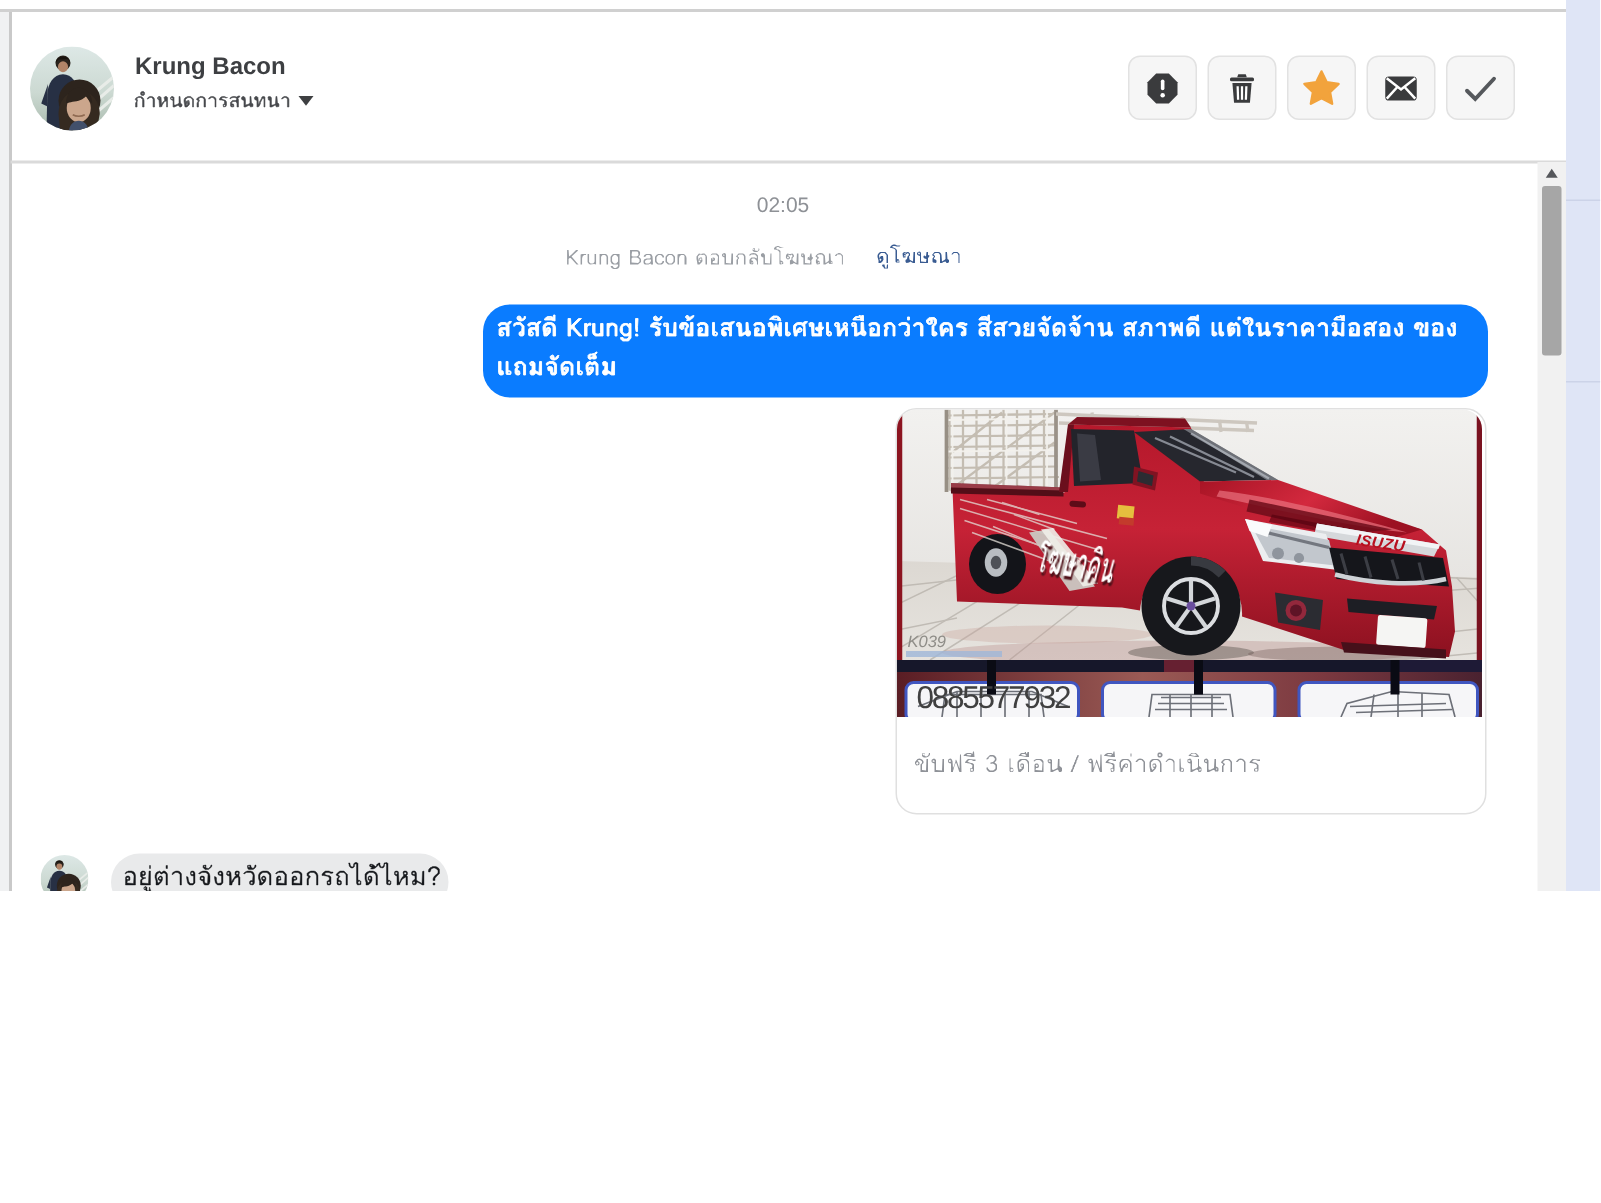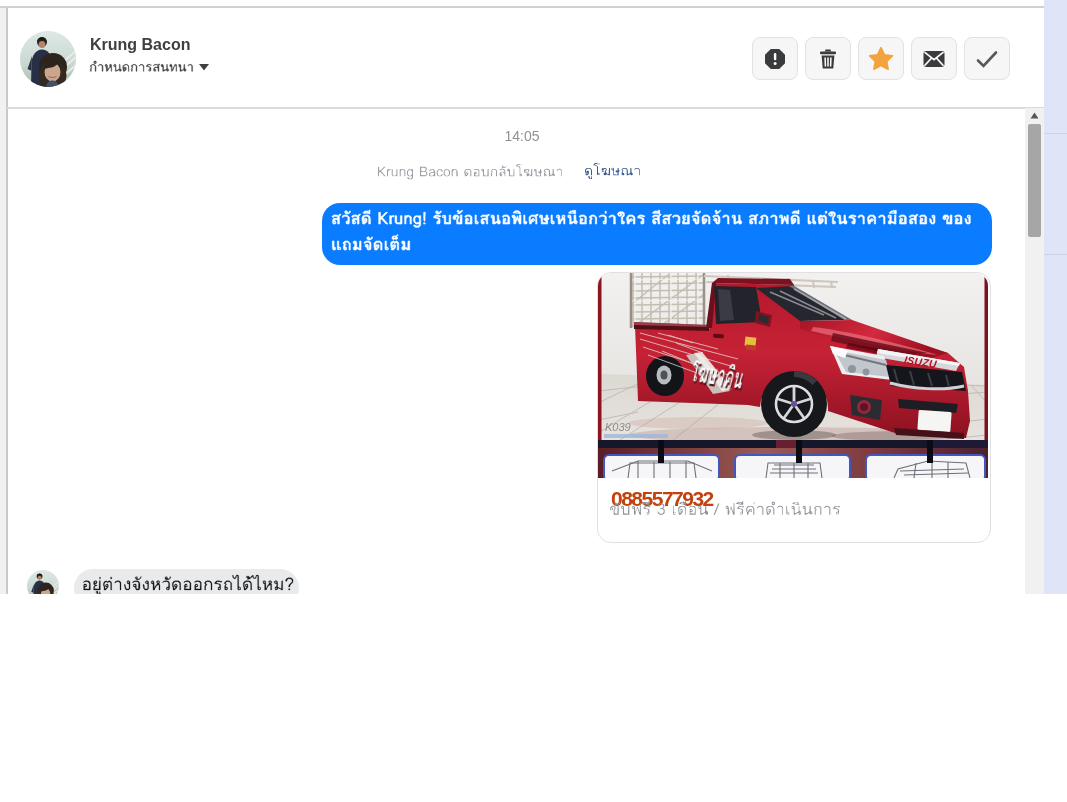--- a/index.html
+++ b/index.html
@@ -102,21 +102,21 @@
 
 <div class="abs" style="left:1025px;top:108px;width:19px;height:547px;background:#f1f1f1"></div>
 <svg class="abs" style="left:1030px;top:112px" width="9" height="7" viewBox="0 0 9 7">
       <path d="M4.5 0.5L8.5 6.5H0.5Z" fill="#55575b"></path>
     </svg>
 <svg class="abs" style="left:1030px;top:640px" width="9" height="7" viewBox="0 0 9 7">
       <path d="M4.5 6.5L0.5 0.5H8.5Z" fill="#55575b"></path>
     </svg>
 <div class="abs" style="left:1028px;top:124px;width:13px;height:113px;background:#a6a6a6;border-radius:2px"></div>
 
-<div class="abs" style="left:322px;top:129px;width:400px;text-align:center;font-size:14px;line-height:14px;color:#8e9196">14:05</div>
+<div class="abs" style="left:322px;top:129px;width:400px;text-align:center;font-size:14px;line-height:14px;color:#8e9196">02:05</div>
 <svg class="abs" style="left:378.0px;top:163.8px;overflow:visible" width="184.33" height="15.67" viewBox="0 0 553 47">
       <path d="M221 17l0 20l3 0l0 -12l1 -4l3 -3l5 0l2 2l0 17l4 0l0 -13l-1 -4l-4 -4l-7 0l-3 0zM202 16l-4 4l-1 2l0 10l2 2l3 3l8 0l2 -1l3 -3l1 -2l0 -9l-1 -2l-3 -3l-2 -1zM204 18l5 0l3 3l1 2l0 7l-1 2l-3 3l-5 0l-4 -4l0 -9zM182 16l-1 1l-1 0l-3 3l-1 2l0 9l1 2l3 3l2 1l7 0l2 -1l2 -2l1 -2l0 -2l-3 0l-1 3l-3 2l-4 0l-3 -3l-1 -2l0 -7l1 -2l3 -3l4 0l3 2l1 3l3 0l0 -2l-1 -2l-2 -2l-2 -1zM158 16l-1 1l-1 0l-2 2l-1 2l3 1l3 -4l6 0l2 2l0 4l-2 1l-6 0l-3 1l-2 1l-1 3l0 3l1 3l2 1l7 0l2 -1l2 -1l1 2l4 0l-1 -16l-2 -4l-2 -1zM165 27l3 0l0 2l-1 3l-2 2l-2 1l-5 0l-2 -2l0 -3l2 -2l3 -1zM92 16l-4 4l-1 2l0 9l1 2l1 2l3 2l7 0l3 0l0 3l-3 3l-2 1l-2 0l-2 -1l-2 -3l-4 0l1 2l1 2l2 1l2 1l6 0l3 -1l2 -2l1 -3l0 -24l-3 0l-3 0zM94 18l4 0l3 3l1 2l0 8l-4 4l-4 0l-3 -3l-1 -2l0 -7l1 -2zM65 16l0 21l3 0l0 -15l1 -2l2 -2l5 0l2 2l1 2l0 15l3 0l0 -15l-1 -3l-3 -3l-7 0l-3 0zM41 16l0 16l1 2l2 2l2 1l8 -1l4 1l0 -21l-3 0l0 15l-1 2l-2 2l-5 0l-3 -3l0 -16zM27 17l0 20l3 0l0 -12l1 -4l3 -3l4 0l0 -2l-5 0l-3 0zM441 15l-2 2l-1 2l0 5l2 2l2 1l3 -1l1 -2l0 -2l-3 -2l0 -3l4 2l2 -2l2 2l0 2l-2 2l0 4l-3 2l0 8l5 -1l3 -2l6 3l3 0l0 -22l-3 0l-1 19l-2 -1l-3 -2l-3 -3l0 -3l1 -2l2 -2l0 -2l-1 -2l-2 -2l-4 1l-2 0zM441 21l3 1l-1 3l-3 -1zM264 15l-1 1l-4 5l0 5l1 5l1 6l4 0l5 -5l1 -2l-1 -7l-4 0l-2 2l-1 4l-1 -8l4 -4l6 1l2 -1l3 3l0 17l3 0l0 -15l-1 -3l-4 -4l-3 0l-4 1zM264 28l3 3l-2 2l-2 -2zM266 25l3 0l0 2l-2 2l-2 -2zM543 14l-1 1l-3 1l-2 2l-1 2l3 0l2 -3l6 0l2 2l1 2l0 16l2 0l0 -18l-4 -4l-3 -1zM506 14l-3 1l-2 1l-3 3l-1 2l4 3l-3 4l0 5l2 4l6 -1l-1 -6l-4 -1l0 -2l3 -3l-1 -2l-3 -2l2 -2l2 -1l6 0l3 3l0 17l4 0l3 -2l3 -2l2 3l6 0l0 -5l-3 -2l-1 -14l-3 0l0 14l-2 2l-3 2l-2 1l-1 -14l-1 -2l-3 -3l-4 -1zM503 32l2 2l-4 1zM528 31l2 2l-2 3zM469 15l-1 5l2 2l3 1l0 14l16 0l0 -9l2 -2l1 -2l0 -2l-2 1l-1 -8l-2 0l-3 11l0 -4l-2 0l-1 5l4 1l2 2l-1 5l-10 -1l0 -15l-2 -4zM473 17l-1 3l-3 -2zM392 14l-4 2l0 4l2 2l3 1l0 14l16 0l0 -22l-2 0l-1 20l-10 -1l0 -16l-2 -3zM373 14l-5 1l-3 2l0 3l4 -3l7 0l3 3l1 2l-1 3l-3 -2l-7 0l-3 3l-1 2l0 6l1 2l5 1l2 -2l-1 -5l-4 -2l3 -3l4 0l4 4l1 3l0 5l2 0l0 -18l-4 -4zM370 32l2 2l-4 1zM346 15l-3 0l-5 6l4 3l-3 4l0 9l3 0l0 -10l2 -2l0 -2l-3 -3l2 -2l2 -1l6 0l2 2l1 2l0 16l3 0l0 -16l-1 -3l-2 -2l-2 -1l-3 0zM312 15l-2 2l0 2l1 2l4 2l0 14l17 0l0 -22l-3 0l-1 20l-10 -1l0 -17l-1 -2l-2 -1zM314 16l1 4l-3 -1zM293 15l-2 0l-2 1l-2 3l2 -1l2 -1l7 0l3 3l1 2l-1 13l-10 -1l1 -4l2 0l2 -2l0 -3l-2 -2l-5 1l-1 2l0 11l16 0l0 -18l-4 -4l-4 0zM292 24l1 4l-3 -2zM126 8l0 29l16 0l6 -5l0 -5l-1 -2l-2 -2l-2 -1l2 -3l1 -2l0 -3l0 -2l-3 -3l-3 -1zM131 23l8 0l3 1l3 3l0 4l-3 3l-13 -1l0 -8zM130 11l10 0l2 1l1 6l-2 2l-2 1l-8 0l-2 -2zM0 8l0 29l3 0l0 -11l2 -2l2 0l3 3l9 10l4 0l-3 -3l-11 -13l12 -11l1 -2l-4 0l-9 9l-5 4l-1 -13zM374 4l-2 1l-1 4l2 2l2 1l5 0l2 -1l3 -3l-1 -4l-1 2l0 2l-2 2l-5 -1l0 -4zM374 5l1 4l-3 -2zM420 0l-1 1l-1 0l-2 1l-2 3l0 2l2 0l4 1l2 1l2 2l1 2l0 22l1 2l6 -1l1 -2l-2 -4l-4 -1l0 -19l-2 -2l-2 -1l-2 0l-2 -1l0 -3l2 -1l2 0l3 2l8 -2l-7 0l-4 -2zM431 32l-2 4l-2 -3z" fill="#9a9ea4" fill-rule="evenodd"></path>
     </svg>
     <svg class="abs" style="left:584.5px;top:163.4px;overflow:visible" width="55.00" height="16.33" viewBox="0 0 165 49">
       <path d="M10 40l-1 3l3 2l1 3l8 0l0 -8l-2 0l-1 7l-3 -1l-1 -6zM53 15l-3 3l1 8l5 0l0 -6l2 -1l3 -2l2 3l-1 2l-2 2l-1 5l-3 2l0 4l2 2l5 -1l3 -2l3 2l2 1l4 0l0 -22l-3 0l-1 19l-2 -1l-2 -1l-3 -2l-1 -6l2 -2l0 -4l-3 -3l-2 0l-3 1zM54 21l2 2l-4 1zM55 17l2 2l-4 0zM154 15l-2 0l-3 3l-1 2l2 0l3 -3l6 0l2 2l1 3l0 15l2 0l0 -18l-4 -4l-3 0zM117 15l-3 0l-5 6l4 3l-3 4l0 6l1 2l6 1l1 -2l0 -3l-2 -2l-3 -1l0 -2l2 -2l0 -2l-3 -3l2 -2l2 -1l6 0l2 2l1 2l0 16l4 0l3 -2l4 -1l2 3l3 0l2 -2l0 -4l-3 -2l-1 -14l-3 0l0 14l-2 2l-2 1l-3 2l-1 -13l-1 -3l-2 -2l-2 -1l-3 0zM81 15l-2 2l0 2l1 2l2 1l3 1l0 14l16 0l0 -10l2 -2l1 -3l-3 -1l0 -6l-3 0l-1 9l-3 -2l-2 1l0 3l2 2l4 1l-1 6l-10 -1l0 -17l-1 -2l-2 -1zM82 16l3 1l-1 3l-3 -1zM9 15l-4 0l-4 4l-1 3l0 3l2 7l0 5l4 0l3 -2l2 -3l1 -2l-1 -7l-4 0l-2 2l-1 3l-1 -6l1 -2l3 -3l7 0l4 4l0 16l3 0l0 -16l-5 -6l-4 0zM5 27l1 2l2 1l-2 3l-2 -2zM32 0l-3 1l-3 3l-1 3l3 0l4 1l2 1l2 2l0 23l1 2l7 0l-1 -6l-4 -1l0 -17l-1 -2l-2 -2l-4 -2l-3 -1l2 -2l4 0l3 1l6 0l2 -2l-7 0l-4 -2zM41 31l2 3l-4 1z" fill="#3a5c92" fill-rule="evenodd"></path>
     </svg>
 
 <div class="abs" style="left:322px;top:202.5px;width:670px;height:62.5px;background:#0a7cff;border-radius:18px"></div>
 <svg class="abs" style="left:331.5px;top:210.0px;overflow:visible" width="638.67" height="40.33" viewBox="0 0 1916 121">
       <path d="M211 93l-2 2l1 6l4 1l-1 7l-3 2l-1 2l0 3l1 2l2 2l5 0l2 -2l1 -2l2 1l5 3l6 0l0 -27l-5 0l-1 22l-2 -1l-4 -2l-2 -2l0 -14l-3 -3zM182 93l-1 1l-1 0l-3 3l-1 3l0 8l2 7l0 5l6 0l5 -5l2 -4l0 -5l-1 -2l-7 0l-1 2l-1 2l-1 -5l2 -4l3 -1l2 2l2 0l2 -1l2 -1l2 2l1 2l0 18l4 0l0 -21l-1 -2l-3 -3l-2 -1l-2 0l-3 2l-2 0l-2 -2zM182 108l1 2l3 2l-1 2l-3 0l-1 -3zM186 105l2 3l-2 2l-2 -2zM159 93l0 24l1 2l6 1l2 -1l1 -2l0 -3l-2 -2l-4 -1l0 -18zM165 113l2 2l-1 3l-3 -1l0 -2zM134 93l-3 1l-4 4l-1 2l0 9l1 5l1 6l6 0l5 -5l2 -4l0 -5l-1 -2l-7 0l-1 2l-1 2l-1 -5l1 -2l4 -4l6 0l2 1l2 2l1 3l0 17l4 0l0 -20l-1 -2l-4 -4l-3 -1zM132 108l1 2l3 2l-1 2l-3 0l-1 -3zM136 105l2 3l-2 2l-2 -2zM102 93l-1 1l-3 1l-2 3l2 3l3 -3l2 -1l6 0l3 3l1 2l-1 14l-3 -1l0 -9l-1 -2l-3 -1l-4 0l-2 2l1 6l5 1l0 5l1 2l2 1l6 0l3 -3l0 -18l-1 -2l-3 -3l-2 -1zM66 93l-2 2l-1 2l2 4l3 0l0 8l-4 3l0 5l1 2l2 1l4 0l2 -1l2 -3l2 1l5 3l5 0l0 -27l-4 0l-1 22l-2 -1l-4 -2l-2 -2l0 -13l-1 -2l-2 -2zM69 96l-2 4l-2 -3zM40 93l-1 1l-1 0l-3 2l-2 3l0 2l4 3l-3 4l0 8l1 2l2 2l5 0l2 -2l-1 -6l-4 -1l0 -4l3 -3l-1 -2l-3 -2l2 -2l2 -1l5 0l3 3l1 3l0 17l4 0l0 -20l-7 -7zM42 114l-2 4l-2 -3zM16 93l0 24l1 2l8 0l1 -2l0 -3l-1 -2l-5 -1l0 -18zM22 113l2 2l-1 3l-3 -1l0 -2zM1 93l0 22l1 3l2 2l5 0l2 -2l-1 -6l-4 -1l0 -18zM109 80l-4 2l-1 2l1 3l2 2l3 1l3 0l3 -1l2 -1l3 -3l0 -2l1 -2l-3 0l-4 5l-2 1l-2 -6zM110 83l-2 3l-2 -2zM196 74l-2 2l-2 1l-5 1l-4 0l-3 3l0 5l2 2l2 1l4 -2l2 1l5 0l2 -2l-1 -5l-3 -1l2 -1l3 -3l0 -2zM185 81l1 -1l6 1l-4 3l-4 0l0 -3zM275 38l0 4l5 0l-1 -4zM251 17l-1 1l-1 0l-2 2l-2 4l-1 4l0 3l1 4l7 7l7 0l3 0l0 2l-4 4l-6 0l-2 -3l-5 0l0 2l1 2l2 2l2 1l5 0l3 0l3 0l5 -6l0 -29l-4 0l-1 2l-2 -2zM253 21l1 -1l3 0l5 6l0 7l-1 2l-3 3l-5 0l-4 -4l0 -9l1 -2l2 -2zM189 17l0 17l1 4l3 3l2 1l15 0l0 -25l-5 0l0 18l-3 3l-5 0l-3 -3l0 -18zM228 16l-6 1l-4 0l0 25l4 0l0 -15l1 -3l3 -3l2 -1l2 0l4 4l0 18l4 0l0 -20l-1 -2l-2 -2l-2 -1zM184 16l-3 1l-2 2l-1 -2l-5 0l0 25l5 0l0 -18l4 -4l3 1l1 -2l0 -2zM1907 16l-1 2l0 3l1 2l3 1l1 12l-2 2l-3 -1l-1 -2l0 -4l-1 -4l-2 -1l-3 -1l0 3l1 5l1 4l1 2l3 3l7 0l3 -3l0 -22l-2 -2zM1909 17l3 1l0 2l-2 2l-2 -2zM1874 15l-1 1l-3 1l-2 3l3 3l4 -4l6 0l2 1l2 2l-1 16l-9 -1l1 -4l3 -1l0 -4l-1 -3l-6 0l-1 2l-1 3l0 12l20 0l0 -20l-1 -2l-1 -2l-3 -2l-2 -1zM1876 27l2 3l-2 2l-2 -2zM1838 15l-3 2l-1 2l-1 2l0 5l3 3l3 0l2 -1l1 -6l-2 -2l6 0l1 2l0 2l-3 3l0 15l16 0l0 -27l-5 0l-1 23l-6 -1l0 -9l1 -2l2 -2l0 -4l-2 -3l-3 -2zM1840 23l-2 4l-2 -3zM1802 15l-2 2l1 6l3 1l1 11l-1 2l-3 1l-2 -2l0 -3l-2 -6l-2 -1l-2 0l0 3l1 6l1 3l4 4l6 0l4 -4l0 -20l-1 -2zM1804 17l2 2l-1 2l-3 0zM1768 15l-1 1l-3 1l-2 3l3 3l4 -4l6 0l2 1l2 2l-1 16l-9 -1l1 -4l3 -1l0 -4l-1 -3l-6 0l-1 2l-1 3l0 12l20 0l0 -20l-1 -2l-1 -2l-3 -2l-2 -1zM1770 27l2 3l-2 2l-2 -2zM1707 15l-1 1l-3 1l-2 3l3 3l4 -4l6 0l2 1l2 2l-1 16l-9 -1l1 -4l3 -1l0 -4l-1 -3l-6 0l-1 2l-1 3l0 12l20 0l0 -20l-1 -2l-1 -2l-3 -2l-2 -1zM1709 27l2 3l-2 2l-2 -2zM1671 15l-2 1l-1 2l0 3l1 2l4 0l0 8l-4 3l0 6l2 2l5 0l2 -2l1 -2l2 1l3 1l3 2l5 0l0 -27l-4 0l-1 22l-2 -1l-3 -1l-2 -1l-2 -2l0 -15l-2 -2zM1671 17l3 1l0 2l-2 2l-2 -2zM1646 15l-1 1l-1 0l-4 4l0 2l2 1l2 0l3 -4l4 0l3 3l1 2l0 18l4 0l0 -21l-1 -2l-3 -3l-2 -1zM1614 15l-1 1l-1 0l-4 4l-1 2l0 9l1 5l1 6l5 0l1 -3l1 -2l1 -3l5 0l2 -2l0 -4l-2 -2l-5 0l-2 2l-1 2l-1 2l-2 -4l0 -3l1 -2l4 -4l6 0l5 6l0 17l4 0l0 -20l-1 -2l-4 -4l-3 -1zM1622 29l0 2l-2 2l-2 -3zM1584 15l-1 1l-1 0l-4 4l0 2l2 1l2 0l3 -4l4 0l3 3l1 2l0 18l4 0l0 -21l-1 -2l-3 -3l-2 -1zM1557 15l-1 1l-1 0l-4 4l0 2l-1 2l4 0l5 1l3 1l2 1l0 6l-2 0l-2 2l-1 3l1 2l2 2l6 0l1 -2l1 -2l0 -10l-1 -2l-2 -2l-2 -1l-3 -1l-4 -3l6 0l4 2l3 0l1 -2l0 -2l-3 0l-4 -2zM1565 36l-2 4l-2 -3zM1517 16l-1 2l0 3l1 2l4 0l1 19l5 0l3 -2l3 -1l2 -1l1 2l2 2l4 0l2 -1l1 -2l0 -5l-4 -3l-1 -16l-4 0l0 17l-2 2l-2 0l-3 2l-2 1l-1 -20l-2 -2zM1520 17l2 3l-2 2l-2 -2zM1465 15l-1 1l-1 0l-2 2l-2 4l0 7l1 6l1 7l6 0l2 -2l2 -2l2 -2l1 -3l0 -6l-2 -2l-4 0l-2 1l-1 7l-1 -10l5 -2l2 1l2 0l3 -2l3 3l0 19l5 0l0 -16l-1 -5l-1 -2l-3 -3l-2 -1l-2 0l-2 2l-2 0l-3 -2zM1466 32l2 1l1 2l-4 1zM1471 28l0 2l-2 2l-2 -3zM1442 15l0 23l1 2l2 2l5 0l2 -2l-1 -6l-4 -1l0 -18zM1450 36l-2 4l-2 -3zM1428 15l0 25l2 2l5 0l3 -3l0 -2l-1 -2l-5 -2l0 -18zM1434 35l2 3l-4 1zM1385 15l-1 1l-3 1l-2 2l-2 4l0 6l1 6l1 7l6 0l2 -2l2 -2l2 -2l1 -3l0 -6l-2 -2l-4 0l-2 1l-1 7l-1 -10l3 -3l2 -1l5 0l2 1l2 2l1 2l0 18l5 0l0 -16l-1 -5l-2 -3l-3 -2l-2 -1zM1384 32l2 1l1 2l-4 1zM1389 28l0 2l-2 2l-2 -3zM1345 15l-2 1l-1 2l0 3l1 2l3 0l2 2l0 17l5 -1l1 -2l0 -2l2 -3l0 -2l1 -2l2 -2l1 3l1 3l2 3l0 2l1 2l5 1l0 -27l-4 0l-1 14l-1 -2l-2 -3l0 -2l-1 -2l-1 -2l-2 1l0 2l-1 3l-2 3l-1 2l-1 -12l-2 -2zM1346 17l2 3l-2 2l-2 -2zM1322 15l-1 1l-1 0l-4 4l0 2l3 1l4 -4l4 0l3 3l0 20l5 0l0 -20l-1 -3l-3 -3l-3 -1zM1293 15l-1 1l-3 1l-2 2l-2 4l3 1l2 2l-3 4l-1 4l-3 0l-2 2l0 3l1 2l6 1l2 -1l1 -2l0 -8l1 -2l2 -2l0 -2l-3 -3l3 -3l6 0l3 3l0 20l5 0l0 -18l-1 -4l-4 -4l-2 -1zM1285 35l2 2l-1 3l-3 -1l0 -2zM1201 16l-1 2l0 3l1 2l4 0l1 19l5 0l3 -2l3 -1l2 -1l1 2l2 2l4 0l2 -1l1 -2l0 -5l-4 -3l-1 -16l-4 0l0 17l-2 2l-2 0l-3 2l-2 1l-1 -20l-2 -2zM1204 17l2 3l-2 2l-2 -2zM1178 15l-1 1l-1 0l-3 3l-1 3l2 0l2 1l3 -4l5 0l2 2l1 2l0 19l4 0l0 -21l-1 -2l-1 -2l-2 -1l-2 -1zM1148 15l-1 1l-3 1l-2 3l3 3l1 -2l3 -2l6 0l4 4l-1 15l-3 -1l0 -10l-2 -2l-3 -1l-3 1l-2 2l0 4l2 2l4 1l0 5l3 3l6 0l2 -1l2 -5l0 -12l-1 -4l-4 -4l-2 -1zM1149 27l2 3l-4 1zM1118 15l-3 1l-4 4l-1 2l0 9l1 5l1 6l6 0l5 -5l2 -4l0 -5l-1 -2l-7 0l-1 2l-1 2l-1 -5l1 -2l4 -4l6 0l2 1l2 2l1 3l0 17l4 0l0 -20l-1 -2l-4 -4l-3 -1zM1116 30l1 2l3 2l-1 2l-3 0l-1 -3zM1120 27l2 3l-2 2l-2 -2zM1086 15l-1 1l-3 1l-2 3l2 3l3 -3l2 -1l6 0l3 3l1 2l-1 14l-3 -1l0 -9l-1 -2l-3 -1l-4 0l-2 2l1 6l5 1l0 5l1 2l2 1l6 0l3 -3l0 -18l-1 -2l-3 -3l-2 -1zM1055 15l-3 3l0 7l3 4l-3 4l0 9l20 0l0 -27l-5 0l-1 23l-9 -1l0 -5l2 -2l3 0l-1 -3l-2 0l-2 -2l2 -2l3 -1l0 -5l-2 -2zM1057 17l3 1l0 2l-2 2l-2 -2zM1027 15l-1 1l-1 0l-4 4l3 3l2 -3l2 -1l7 0l4 4l-1 10l-2 0l-2 2l0 5l2 2l5 0l2 -2l1 -3l0 -13l-1 -4l-4 -4l-3 -1zM1039 36l-2 4l-2 -3zM923 15l-1 1l-1 0l-3 3l-1 2l0 3l3 0l5 1l3 1l4 4l-1 3l-2 0l-2 1l-1 6l2 2l7 -1l1 -2l0 -12l-3 -3l-2 -1l-3 -1l-5 -1l2 -2l5 0l4 2l4 -1l0 -3l-3 0l-4 -2zM931 36l1 2l-4 1zM892 15l-3 1l-4 4l-1 3l0 6l1 6l1 7l5 0l1 -2l0 -2l1 -2l2 -2l4 0l2 -2l1 -2l-1 -2l-2 -2l-4 0l-2 1l-2 3l-1 2l-1 -9l4 -4l6 0l2 1l2 2l1 2l0 18l5 0l0 -15l-1 -6l-2 -3l-3 -2l-3 -1zM898 28l2 2l-3 3l-2 -3zM837 15l-1 1l-1 0l-4 4l0 2l3 1l4 -4l4 0l3 3l0 20l5 0l0 -20l-1 -3l-3 -3l-3 -1zM807 15l-1 1l-3 1l-2 3l3 2l2 -2l2 -1l6 0l2 1l3 3l-1 10l-2 0l-2 1l-1 2l0 3l1 2l2 1l5 0l2 -2l0 -19l-1 -2l-2 -2l-4 -2zM817 35l2 2l-1 3l-3 -1l0 -2zM779 15l-1 1l-1 0l-3 2l-2 3l0 2l4 3l-3 4l0 12l5 0l0 -12l3 -4l-1 -2l-3 -2l2 -2l2 -1l5 0l3 3l1 3l0 17l4 0l0 -20l-7 -7zM747 15l-1 1l-1 0l-3 2l0 3l2 2l3 -3l2 -1l5 0l2 1l2 2l1 2l-1 14l-10 -1l1 -4l2 0l2 -2l0 -3l-1 -2l-6 -1l-2 2l0 15l19 0l0 -20l-1 -3l-2 -2l-4 -2zM751 28l0 2l-2 2l-2 -3zM709 15l-2 2l1 6l3 0l2 2l0 17l5 0l5 -3l2 -1l2 2l6 2l2 -2l1 -2l0 -3l-1 -2l-3 -2l-1 -16l-5 0l0 17l-2 2l-4 2l-2 1l-1 -19l-1 -2l-2 -1zM733 36l-1 3l-2 -2zM711 17l2 2l-1 2l-3 0zM676 15l-2 1l-1 2l0 3l3 3l2 -1l1 19l6 0l1 -3l2 -5l2 -3l5 -2l0 13l4 0l0 -16l-2 -2l2 -2l0 -5l-2 -2l-5 0l-2 2l0 5l1 2l-4 4l-2 3l-1 2l-1 -16l-2 -2zM695 17l2 2l-1 2l-2 1l-2 -3zM676 17l3 1l0 2l-2 2l-2 -2zM657 15l0 24l3 3l5 0l2 -2l0 -4l-1 -2l-2 -1l-3 -1l0 -17zM663 35l2 2l-1 3l-3 -1l0 -2zM624 15l-2 2l1 6l2 0l2 1l1 18l19 0l0 -11l4 -4l0 -3l-2 0l-1 2l-1 -11l-5 0l-1 10l-4 -1l-2 2l0 3l2 2l2 1l3 1l-1 5l-9 -1l0 -19l-1 -2l-2 -1zM626 17l2 3l-4 1zM575 15l0 25l2 2l5 0l3 -3l0 -2l-1 -2l-5 -2l0 -18zM581 35l2 3l-4 1zM542 15l-2 2l1 6l4 1l0 18l5 0l1 -2l1 -2l0 -2l1 -3l2 -3l1 -2l1 2l2 3l0 2l2 3l0 2l1 2l5 0l0 -27l-5 0l-1 14l-1 -3l-2 -3l0 -2l-2 -4l-1 3l-2 3l0 2l-2 4l-1 -10l-1 -2l-2 -2zM545 18l-3 3l-1 -2zM517 15l-3 1l-3 4l3 3l1 -2l3 -2l6 0l4 4l-1 15l-9 -1l1 -4l3 -1l0 -5l-2 -2l-6 1l-1 3l0 13l20 0l0 -18l-1 -4l-4 -4l-2 -1zM519 27l2 3l-4 1zM479 15l-2 2l0 4l1 2l3 0l1 19l6 0l5 -3l2 -1l1 2l2 2l4 0l2 -1l1 -2l0 -5l-1 -2l-3 -1l-1 -16l-4 0l0 17l-2 2l-4 2l-2 1l-1 -17l-1 -3l-2 -2zM482 18l0 2l-2 2l-2 -3zM429 15l0 24l1 2l6 1l2 -1l1 -2l0 -3l-2 -2l-4 -1l0 -18zM435 35l2 2l-1 3l-3 -1l0 -2zM404 15l-1 1l-3 1l-2 3l3 3l4 -4l6 0l2 1l2 2l-1 16l-9 -1l1 -4l3 -1l0 -4l-1 -3l-6 0l-1 2l-1 3l0 12l20 0l0 -20l-1 -2l-1 -2l-3 -2l-2 -1zM406 27l2 3l-2 2l-2 -2zM368 15l-3 2l-1 2l-1 2l0 5l3 3l3 0l2 -1l1 -6l-2 -2l6 0l1 2l0 2l-3 3l0 15l16 0l0 -27l-5 0l-1 23l-6 -1l0 -9l1 -2l2 -2l0 -4l-2 -3l-3 -2zM370 23l-2 4l-2 -3zM332 16l-1 2l0 3l1 2l3 0l2 2l0 17l19 0l0 -27l-4 0l-1 23l-10 -1l0 -19l-1 -2zM335 17l2 3l-2 2l-2 -2zM311 15l-1 1l-1 0l-3 3l-1 2l0 3l3 0l5 1l3 1l4 4l-1 3l-2 0l-2 1l-1 6l2 2l7 -1l1 -2l0 -12l-3 -3l-2 -1l-3 -1l-5 -1l2 -2l5 0l4 2l4 -1l0 -3l-3 0l-4 -2zM319 36l1 2l-4 1zM98 15l-1 1l-3 1l-2 2l-2 4l0 6l1 6l1 7l6 0l2 -2l2 -2l2 -2l1 -3l0 -6l-2 -2l-4 0l-2 1l-1 7l-1 -10l3 -3l2 -1l5 0l2 1l2 2l1 2l0 18l5 0l0 -16l-1 -5l-2 -3l-3 -2l-2 -1zM97 32l2 1l1 2l-4 1zM102 28l0 2l-2 2l-2 -3zM36 15l-1 1l-3 1l-1 4l1 2l3 -3l2 -1l6 0l2 1l2 2l1 2l-1 9l-2 0l-2 1l-1 2l0 3l1 2l2 1l4 0l2 -1l1 -2l0 -17l-7 -7zM46 35l2 3l-4 1zM1752 14l-1 2l-2 1l-3 -2l-8 0l-4 2l-2 2l0 2l2 2l3 -3l2 -1l6 0l3 3l-2 3l-8 0l-2 1l-3 3l0 10l1 2l2 1l6 -1l1 -2l0 -3l-1 -2l-5 -2l3 -3l5 0l3 3l1 2l0 8l4 0l0 -22l4 -4l1 -3zM1741 36l-2 4l-2 -3zM1272 14l-1 2l-2 1l-3 -2l-8 0l-4 2l-2 2l0 2l2 2l3 -3l2 -1l6 0l3 3l-2 3l-8 0l-2 1l-3 3l0 10l1 2l2 1l6 -1l1 -2l0 -3l-1 -2l-5 -2l3 -3l5 0l3 3l1 2l0 8l4 0l0 -22l4 -4l1 -3zM1261 36l-2 4l-2 -3zM1012 14l-4 2l-2 -1l-8 0l-4 2l-2 3l3 2l2 -2l2 -1l6 0l4 4l-3 2l-8 0l-2 1l-2 2l-1 2l0 8l1 2l2 2l5 0l2 -2l-1 -6l-4 -1l0 -2l2 -2l5 0l4 4l0 9l4 0l0 -22l5 -5l1 -2zM614 13l-5 3l-2 -1l-8 0l-4 2l-3 3l-1 2l0 9l1 6l1 5l5 0l0 -2l1 -3l1 -2l3 0l4 -2l1 -2l0 -3l-2 -2l-2 -1l-3 1l-3 3l-1 3l-2 -2l0 -6l1 -2l2 -2l2 -1l6 0l4 4l1 2l0 17l4 0l-1 -21l0 -2l4 -4l1 -2zM604 28l2 3l-2 2l-2 -2zM466 14l-4 2l-2 -1l-8 0l-4 2l-2 3l3 2l2 -2l2 -1l6 0l4 4l-3 2l-8 0l-2 1l-2 2l-1 2l0 8l1 2l2 2l5 0l2 -2l-1 -6l-4 -1l0 -2l2 -2l5 0l4 4l0 9l4 0l0 -22l5 -5l1 -2zM81 13l-4 4l-3 -2l-9 0l-2 1l-3 2l-1 2l3 3l3 -3l2 -1l5 0l2 1l2 2l-3 3l-8 0l-3 2l-1 2l0 11l2 2l5 0l2 -1l1 -2l0 -3l-2 -2l-3 -4l7 -1l3 3l0 10l5 0l0 -20l-1 -2l2 -2l2 -2l2 -3zM67 35l2 2l-1 3l-3 -1l0 -2zM22 13l-4 4l-3 -2l-9 0l-2 1l-3 2l-1 2l3 3l3 -3l2 -1l5 0l2 1l2 2l-3 3l-8 0l-3 2l-1 2l0 11l2 2l5 0l2 -1l1 -2l0 -3l-2 -2l-3 -4l7 -1l3 3l0 10l5 0l0 -20l-1 -2l2 -2l2 -2l2 -3zM8 35l2 2l-1 3l-3 -1l0 -2zM275 7l0 19l1 7l3 0l0 -10l1 -16zM140 7l0 35l5 0l0 -12l3 -3l5 5l9 10l6 0l-2 -2l-6 -7l-6 -7l-2 -4l4 -4l11 -11l-6 0l-15 15l-1 -15zM1498 5l-2 0l-6 5l0 4l1 2l2 2l2 1l3 0l4 -2l0 -2l1 -2l-2 -3l2 -1l3 3l0 4l-2 2l-3 4l0 18l2 2l5 0l3 -3l0 -3l-2 -2l-4 -1l0 -10l2 -2l3 -4l0 -7l-1 -2l-2 -2l-2 -1l-4 0zM1507 35l2 3l-4 1zM1495 11l2 0l2 3l-3 2l-2 -2zM1480 4l0 6l5 -1l0 -5zM865 5l-2 0l-6 5l0 4l1 2l2 2l2 1l3 0l4 -2l0 -2l1 -2l-2 -3l2 -1l3 3l0 4l-2 2l-3 4l0 18l2 2l5 0l3 -3l0 -3l-2 -2l-4 -1l0 -10l2 -2l3 -4l0 -7l-1 -2l-2 -2l-2 -1l-4 0zM874 35l2 3l-4 1zM862 11l2 0l2 3l-3 2l-2 -2zM819 4l0 6l4 0l0 -6zM1093 2l-4 2l-1 2l1 3l2 2l3 1l3 0l3 -1l2 -1l3 -3l0 -2l1 -2l-3 0l-4 5l-2 1l-2 -6zM1094 5l-2 3l-2 -2zM550 2l-1 1l-4 3l-2 3l4 0l10 1l9 2l-1 -2l0 -2l-3 -4l-2 -1l-2 -1zM550 6l7 -1l2 1l0 3l-7 -1zM315 2l-4 2l0 4l1 2l2 1l3 1l3 0l3 -1l4 -4l1 -2l0 -2l-3 0l-1 3l-2 1l-4 1l1 -3l-2 -2zM315 4l2 2l-4 1zM42 2l-3 1l-1 2l0 3l3 3l3 1l3 0l3 -1l2 -1l2 -2l1 -2l0 -3l-3 0l0 2l-3 3l-2 1l-1 -4l-1 -2zM41 4l3 2l-4 1zM1684 1l-1 2l-5 0l-2 1l-4 4l0 2l13 0l8 2l0 -11l-3 0l-3 2l0 -2zM1680 5l5 0l3 3l-6 1l-5 -2zM1149 2l1 5l3 1l-2 3l4 0l3 -1l3 -2l4 -4l1 -3l-3 0l-2 2l-2 3l-2 1l-1 -3l-1 -2l-2 -1zM1152 2l2 2l-2 2l-2 -2zM722 1l-1 2l-5 0l-2 1l-4 4l0 2l13 0l8 2l0 -11l-3 0l-3 2l0 -2zM718 5l5 0l3 3l-6 1l-5 -2zM377 1l-2 2l0 2l2 2l2 1l-2 3l4 0l3 -1l2 -1l5 -5l1 -3l-4 1l-6 4l0 -3l-2 -2zM378 2l2 2l-2 2l-2 -2zM1398 0l-1 5l-3 -2l-7 0l-3 1l-4 4l0 2l13 0l8 2l0 -12zM1389 5l2 0l4 2l-9 0zM980 0l-1 5l-3 -2l-7 0l-3 1l-4 4l0 2l13 0l7 2l0 2l-3 3l-3 -2l-9 0l-4 2l-2 3l3 3l4 -4l6 0l4 4l-3 2l-8 0l-2 1l-2 2l-1 3l0 6l1 3l2 2l5 0l2 -2l1 -2l-2 -4l-4 -1l0 -2l2 -2l5 0l4 4l0 9l5 0l-1 -19l0 -3l6 -7l-5 -1l0 -12zM969 35l2 3l-4 1zM971 5l2 0l4 2l-9 0zM111 0l-1 5l-3 -2l-7 0l-3 1l-4 4l0 2l13 0l8 2l0 -12zM102 5l2 0l4 2l-9 0z" fill="#ffffff" stroke="#ffffff" stroke-width="1.8" fill-rule="evenodd"></path>
@@ -336,21 +336,21 @@
 <rect x="60" y="167" width="6" height="23" fill="#0a0b14"></rect>
 <rect x="198" y="167" width="6" height="23" fill="#0a0b14"></rect>
 <rect x="329" y="167" width="6" height="23" fill="#0a0b14"></rect>
 </svg>
 <div style="position:absolute;left:97px;top:85px;transform:rotate(9deg) scale(0.52,1.1);transform-origin:0 0;filter:drop-shadow(2px 2px 0 #4e1018)">
         <svg class="abs" style="left:0.0px;top:0.0px;overflow:visible" width="96.67" height="21.67" viewBox="0 0 290 65">
           <path d="M257 20l-3 1l-2 1l-2 2l-1 2l-1 4l2 4l2 1l4 0l0 2l-1 5l-1 4l-2 6l-1 5l-1 6l8 0l3 -1l5 -3l2 0l2 -1l3 0l0 3l2 2l7 0l2 -1l2 -2l2 -3l1 -4l0 -2l-1 -3l-2 -2l-3 -1l0 -4l1 -4l2 -6l1 -5l1 -5l-8 0l0 3l-1 5l-1 5l-1 4l-1 5l-1 4l-2 2l-6 3l-2 0l-2 1l-3 0l0 -4l1 -4l1 -5l2 -6l1 -5l0 -5l-1 -2l-2 -1l-2 -1zM282 51l2 2l0 2l-1 2l-3 0l0 -4zM256 24l2 2l0 2l-3 3l-3 -1l0 -3zM215 20l-4 1l-3 1l-2 1l-3 2l-3 3l-2 3l-1 2l-1 3l-1 5l-1 18l0 4l8 0l1 -2l2 -3l1 -3l2 -3l4 0l4 -1l2 -1l3 -3l1 -2l0 -5l-3 -3l-6 0l-3 2l-3 3l-2 4l-2 2l-1 -4l1 -6l1 -3l1 -2l3 -3l3 -2l3 -1l7 0l2 1l3 3l1 2l0 6l-1 4l-1 5l-2 6l-1 4l-1 5l8 0l0 -3l1 -4l1 -5l2 -6l1 -5l1 -5l0 -3l-1 -4l-1 -2l-3 -3l-4 -2l-5 -1zM216 41l2 2l0 3l-2 2l-2 0l-2 -2l0 -2zM167 20l-3 1l-3 1l-3 2l-5 5l-1 2l2 1l2 1l2 1l5 -6l2 -1l5 0l2 1l2 2l0 8l-1 5l-1 5l-2 6l-1 4l-1 5l8 0l0 -3l1 -5l1 -4l2 -6l1 -5l1 -5l0 -8l-1 -2l-3 -3l-2 -1l-5 -1zM106 20l-1 1l-4 3l-2 2l0 6l2 2l5 1l0 2l-1 5l-1 5l-2 5l-1 5l-1 6l31 0l0 -4l1 -5l1 -4l2 -5l3 -1l3 -3l2 -4l0 -2l-4 0l-1 2l-1 2l-1 -3l1 -5l2 -6l1 -4l-8 0l0 3l-1 4l-1 5l-2 6l-2 -4l-2 -1l-2 0l-2 1l-3 3l0 6l2 2l2 1l5 1l0 4l-2 4l-14 -3l0 -3l1 -5l2 -6l1 -5l1 -4l0 -6l-1 -2l-4 -2zM121 37l3 2l-4 1zM106 24l2 2l0 2l-1 2l-3 1l-2 -2l0 -2zM53 20l-2 1l-3 2l-6 6l-2 4l-1 3l0 6l1 2l4 2l2 0l3 -1l4 -4l1 -2l0 -5l-1 -2l-2 -1l-2 -1l3 -2l3 3l3 0l2 -1l4 -1l1 3l0 2l-2 2l-5 4l0 2l-7 5l-2 2l-2 4l0 7l1 2l2 1l7 0l3 -3l2 -2l2 0l2 2l3 2l2 1l4 1l3 -1l2 -1l2 -2l1 -2l1 -3l1 -5l1 -5l1 -4l1 -5l1 -5l1 -4l1 -6l-8 0l0 4l-1 5l-1 4l-1 5l-1 5l-1 4l-1 4l-2 2l-4 0l-3 -3l-2 -2l-2 -2l0 -2l1 -4l2 -3l2 -2l3 -2l0 -4l-1 -4l-1 -2l-3 -3l-2 -1l-2 1l-2 2l-3 1zM55 51l1 3l-1 2l-2 2l-1 -4zM48 34l2 2l0 3l-4 3l-2 -2l0 -2l2 -3zM12 5l-3 2l-3 2l-2 2l-3 4l0 4l5 0l4 1l3 1l4 4l0 6l-1 4l-1 5l-2 6l-1 4l-1 6l0 2l1 3l2 2l8 0l3 -2l2 -3l1 -3l0 -3l-3 -3l-4 1l0 -3l0 -4l1 -5l2 -5l1 -6l0 -3l-1 -3l-4 -4l-2 -1l-2 0l-4 -2l3 -3l4 0l5 3l3 1l5 0l3 -1l2 -1l1 -3l2 -3l-2 1l-9 0l-3 -1l-4 -2zM22 52l2 2l0 2l-2 3l-2 1l-2 -2l0 -2l2 -3zM220 0l-4 1l-4 2l-3 2l-5 5l-1 2l7 0l11 1l8 1l7 2l3 0l0 -4l-1 -3l-2 -4l-2 -2l-3 -2l-3 -1zM218 6l1 -1l6 0l3 1l0 4l-7 0l-7 -2l2 -1z" fill="#ffffff" fill-rule="evenodd"></path>
         </svg>
       </div>
     </div>
-<div class="abs" style="left:611px;top:488px;font-weight:bold;font-size:21px;line-height:21px;letter-spacing:-1.5px;color:#c2410c">0885577932</div>
+<div class="abs" style="left:611px;top:455px;font-weight:normal;font-size:21px;line-height:21px;letter-spacing:-1.5px;color:#404040">0885577932</div>
 <svg class="abs" style="left:610.0px;top:501.0px;overflow:visible" width="230.33" height="14.00" viewBox="0 0 691 42">
       <path d="M675 15l-1 1l-2 2l-2 2l-1 3l3 0l5 1l4 1l3 3l-1 5l-4 1l-1 2l0 2l1 2l7 0l1 -3l0 -10l-4 -4l-3 -1l-2 0l-4 -2l2 -2l2 -1l4 0l4 2l4 0l0 -3l-5 0zM683 34l2 2l-1 3l-4 -1l0 -2zM619 15l-1 1l-1 0l-4 4l-1 2l4 3l0 2l-2 2l0 12l3 0l0 -12l3 -3l-1 -2l-2 -1l-1 -2l3 -3l2 -1l5 0l2 1l2 2l1 2l0 19l3 0l0 -20l-1 -2l-4 -4zM475 15l-1 1l-1 0l-3 3l-1 3l0 8l1 6l1 5l4 0l2 -2l2 -2l2 -2l1 -2l1 -3l0 -2l-2 -4l-4 0l-2 2l1 6l3 1l-4 4l-2 -3l-1 -4l0 -8l4 -4l2 -1l6 0l2 1l3 3l1 3l0 17l3 0l0 -16l-1 -4l-1 -2l-3 -3l-2 -1zM477 26l2 0l2 3l-3 2l-2 -2zM415 15l-1 1l-1 0l-2 2l-2 4l0 8l2 5l0 6l4 0l0 -2l1 -3l1 -3l2 -2l4 2l2 -1l1 -2l0 -4l-2 -2l-4 0l-4 4l-1 2l-1 4l-2 -2l0 -10l4 -4l2 -1l6 0l2 1l3 3l1 3l0 17l3 0l0 -17l-1 -4l-4 -4l-2 -1zM421 26l2 0l2 3l-2 2l-3 -1zM387 15l-5 5l-1 3l3 0l6 1l3 1l3 3l-1 5l-4 1l1 7l6 -1l1 -2l0 -12l-2 -2l-2 -1l-2 0l-3 -1l-4 -2l2 -2l2 -1l4 0l4 2l4 0l0 -3l-4 0zM395 34l2 2l-1 3l-2 0l-2 -3zM266 16l-1 3l2 4l4 1l0 17l4 0l8 -4l2 -1l2 2l1 3l4 0l2 -2l0 -6l-2 -2l-3 -2l0 -14l-3 0l-1 18l-8 4l-3 -1l0 -19l-2 -2zM268 17l4 2l-2 2l-3 -1zM242 15l-1 1l-1 0l-3 3l2 1l2 -2l2 -1l6 0l2 1l3 3l1 2l-1 15l-13 -1l1 -4l3 0l2 -1l1 -3l-1 -3l-2 -2l-3 0l-2 1l-1 2l0 14l18 0l0 -21l-1 -2l-2 -2l-2 -1zM244 26l2 3l-3 2l-2 -3zM211 15l-1 1l-1 0l-3 3l-1 2l0 10l1 6l1 4l4 0l6 -6l1 -2l0 -7l-2 -2l-3 0l-2 1l0 2l0 3l2 2l1 2l-5 2l-1 -5l0 -9l6 -5l6 0l2 1l2 2l1 2l1 4l0 15l2 0l0 -20l-1 -2l-3 -3l-2 -1zM213 26l3 1l-1 4l-3 -1zM106 15l-5 5l-1 3l3 0l6 1l3 1l3 3l-1 5l-4 1l1 7l6 -1l1 -2l0 -12l-2 -2l-2 -1l-2 0l-3 -1l-4 -2l2 -2l2 -1l4 0l4 2l4 0l0 -3l-4 0zM114 34l2 2l-1 3l-2 0l-2 -3zM651 14l-4 1l-4 4l-1 2l3 0l4 -4l5 0l4 4l0 20l3 0l0 -20l-1 -2l-4 -4zM583 14l-3 1l-2 2l0 3l1 2l5 2l0 17l4 0l8 -4l3 0l1 3l6 0l1 -2l0 -4l-1 -2l-4 -2l0 -15l-3 0l-1 18l-8 4l-3 -1l0 -18l-2 -3zM603 33l2 2l-3 3zM581 17l3 1l-1 3l-3 -1zM550 14l-5 2l0 5l2 2l4 1l0 17l3 0l9 -5l3 1l1 4l4 0l2 -2l0 -6l-2 -2l-3 -2l0 -14l-2 0l0 16l-2 2l-7 3l-3 0l0 -16l-1 -3l-1 -2zM570 34l2 2l-2 3l-2 -2zM547 17l4 1l-1 3l-4 -1zM529 15l0 23l1 2l6 1l2 -2l0 -4l-2 -2l-4 -1l-1 -18zM533 34l2 0l2 3l-3 3l-2 -2zM509 14l-3 1l-3 3l-2 3l2 0l3 -3l2 -1l4 0l2 1l2 2l1 3l0 18l2 0l0 -21l-1 -2l-2 -2l-2 -1zM450 14l-4 1l-4 4l-1 2l3 0l4 -4l5 0l4 4l0 20l3 0l0 -20l-1 -2l-4 -4zM189 14l0 25l2 2l4 0l2 -2l-1 -6l-5 -1l0 -18zM194 34l2 2l0 2l-3 2l-2 -2l0 -2zM38 14l-4 2l-1 2l0 2l1 2l5 2l0 17l19 0l0 -26l-3 0l-1 23l-12 -1l0 -20l-2 -2zM36 17l4 2l-2 2l-3 -1zM9 14l-4 1l-5 6l0 3l1 2l2 2l5 -1l1 -2l0 -3l-2 -2l-2 -1l2 -2l3 0l2 1l2 2l0 3l-3 3l0 15l15 0l0 -26l-3 0l-1 23l-8 -1l0 -11l3 -3l0 -3l-1 -2l-2 -2l-2 -1zM3 22l2 -1l2 2l-1 3l-2 0l-2 -2zM324 8l0 2l-2 3l0 2l-2 3l0 2l-2 3l0 2l-2 3l-1 3l0 2l-2 3l-1 3l-1 2l4 0l1 -2l0 -2l2 -3l0 -2l2 -3l0 -2l2 -3l1 -3l0 -2l2 -3l0 -2l2 -3l0 -2l1 -2zM150 7l-1 1l-6 6l0 2l4 -1l0 -2l3 -3l6 0l3 3l1 2l-1 3l-3 3l-5 1l0 3l4 -1l3 1l3 3l0 6l-3 3l-2 1l-6 0l-4 -4l0 -2l-3 0l0 3l1 2l3 3l2 1l8 0l4 -2l2 -2l1 -2l0 -3l0 -3l0 -2l-1 -2l-4 -3l3 -3l1 -2l0 -3l-1 -3l-3 -3l-3 -1zM371 6l-1 28l-1 -2l-1 -3l-1 -3l-1 -3l-1 -3l-2 -4l-1 2l0 2l-1 3l-1 3l-1 3l-2 4l-1 -14l-2 -4l-2 -1l-3 1l-2 2l0 4l2 2l4 1l0 17l4 0l0 -2l1 -3l1 -4l1 -3l1 -3l2 -4l1 2l1 3l1 3l1 3l1 3l1 3l1 2l4 0l-1 -35zM350 17l3 1l-1 3l-2 0l-2 -2zM90 6l-1 28l-1 -2l-1 -3l-1 -3l-1 -3l-1 -3l-2 -4l-1 2l0 2l-1 3l-1 3l-1 3l-2 4l-1 -14l-2 -4l-2 -1l-3 1l-2 2l0 4l2 2l4 1l0 17l4 0l0 -2l1 -3l1 -4l1 -3l1 -3l2 -4l1 2l1 3l1 3l1 3l1 3l1 3l1 2l4 0l-1 -35zM69 17l3 1l-1 3l-2 0l-2 -2zM431 4l0 6l2 0l0 -6zM553 3l-1 1l-4 3l-1 2l4 0l11 2l6 0l-1 -3l-4 -4l-2 -1zM556 4l3 0l2 1l3 3l-5 1l-8 -2l2 -2zM14 4l0 5l2 2l2 1l4 0l3 -1l2 -1l2 -2l1 -2l0 -3l-2 0l-1 4l-2 2l-2 1l-4 -1l0 -6zM16 4l3 1l-1 3l-3 -1zM488 2l-2 1l-1 2l0 4l1 2l2 1l4 0l3 -3l0 -4l-3 -3zM489 5l3 1l-1 3l-2 0l-2 -2zM220 1l-1 2l-6 0l-2 1l-4 5l5 0l11 2l5 0l0 -10l-3 0l-1 4l-2 -2l0 -2zM214 5l6 0l3 3l-3 1l-8 -2zM397 0l-1 5l-3 -2l-8 0l-4 2l-2 2l-1 2l4 0l12 2l6 0l-1 -11zM386 5l6 0l2 1l-2 2l-8 -1zM116 0l-1 5l-3 -2l-8 0l-4 2l-2 2l-1 2l4 0l12 2l6 0l-1 -11zM105 5l6 0l2 1l-2 2l-8 -1z" fill="#8f9298" fill-rule="evenodd"></path>
     </svg>
 
 <div class="abs" style="left:27px;top:570px">
       <svg width="32" height="32" viewBox="0 0 56 56">
         <defs>
           <clipPath id="ac32">
             <circle cx="28" cy="28" r="28"></circle>
           </clipPath>

